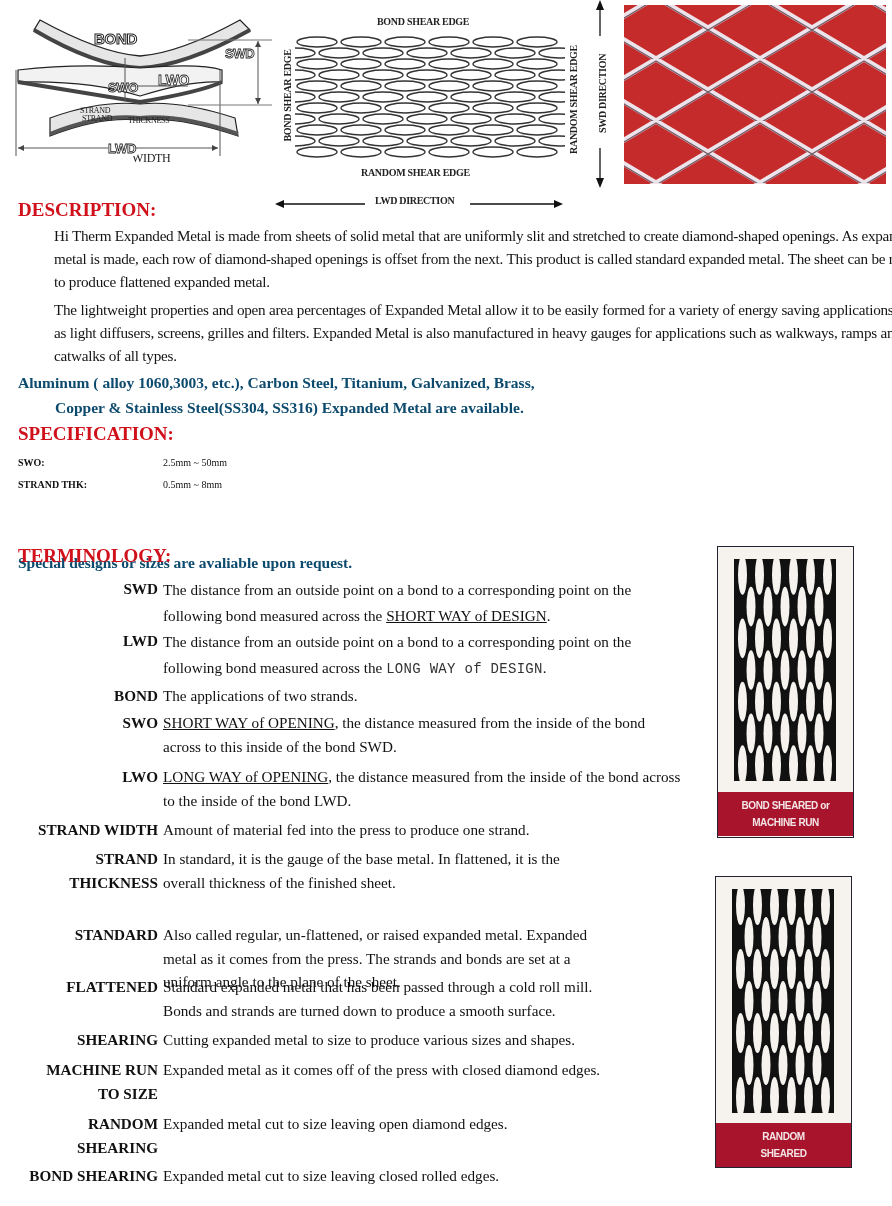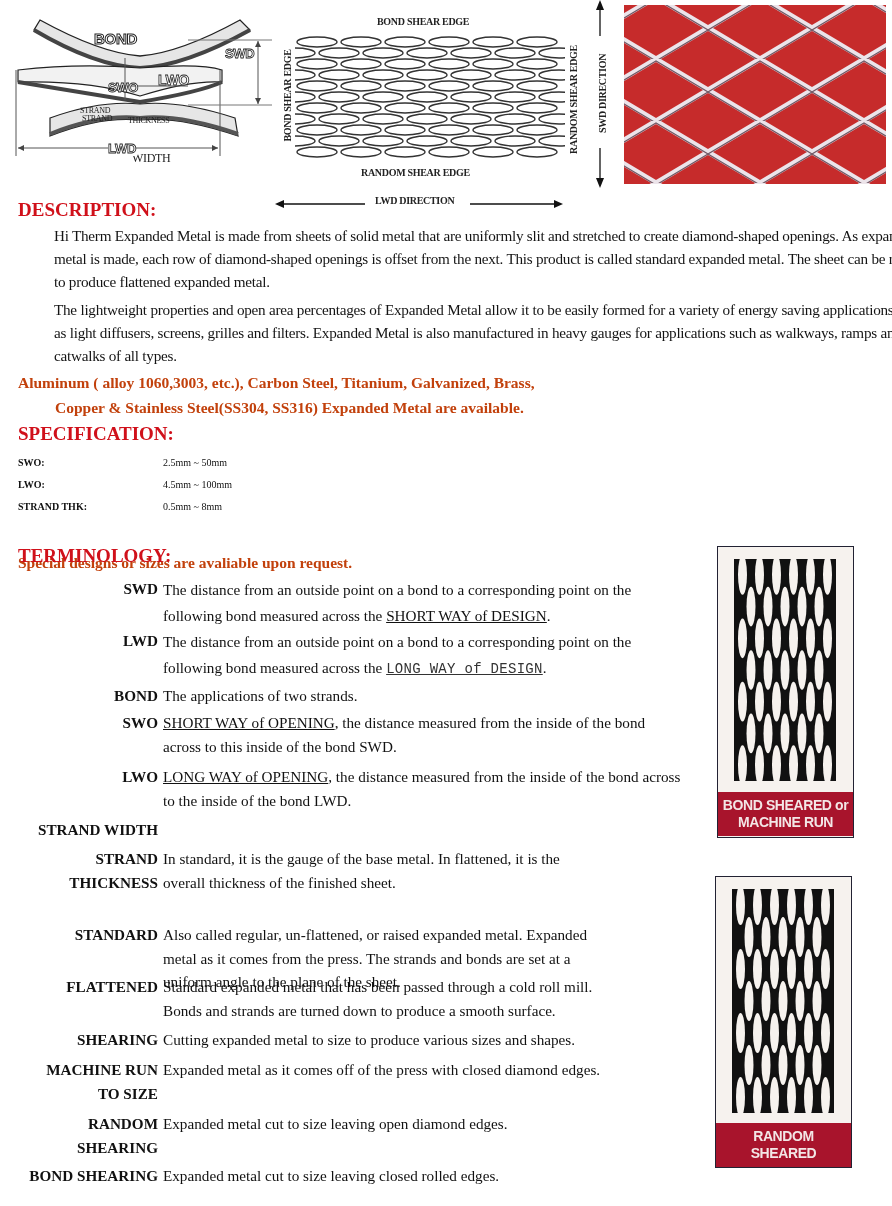--- a/index.html
+++ b/index.html
@@ -1,31 +1,31 @@
 <!DOCTYPE html>
 <html><head>
 <meta charset="utf-8">
 <style>
   html, body { margin:0; padding:0; background:#ffffff; }
   body { width:892px; height:1206px; position:relative; overflow:hidden;
          font-family:"Liberation Serif", serif; color:#111; }
   .abs { position:absolute; }
   .heading { color:#d0101a; font-weight:bold; font-size:19px; letter-spacing:0px; }
   .para { font-size:15.2px; line-height:23px; color:#141414;margin-left:36px; }
-  .bold-line { font-weight:bold; font-size:15.5px; color:#c2410c; }
+  .bold-line { font-weight:bold; font-size:15.5px; color:#0c4a6e; }
   .spec-row { font-size:10px; height:22px; line-height:22px; }
   .spec-row .k { display:inline-block; width:145px; font-weight:bold; }
   .term { position:absolute; left:0; width:720px; font-size:15.2px; line-height:23.5px; }
   .term .t { position:absolute; left:0; width:158px; text-align:right; font-weight:bold; }
   .term .d { position:absolute; left:163px; width:540px; }
   .u { text-decoration:underline;text-align:center; }
-  .mono-u { text-decoration:underline; font-family:"Liberation Mono", monospace; font-size:14px; letter-spacing:0.3px; color:#333; }
+  .mono-u { font-family:"Liberation Mono", monospace; font-size:14px; letter-spacing:0.3px; color:#333; }
   .caption-box { position:absolute; background:#a8142c; color:#f3e6e6;
                  font-family:"Liberation Sans", sans-serif; font-weight:bold;
-                 font-size:14px; line-height:17px; text-align:center; letter-spacing:-0.4px; }
+                 font-size:10px; line-height:17px; text-align:center; letter-spacing:-0.4px; }
   .small-lab { font-family:"Liberation Serif", serif; font-weight:bold; font-size:10px; color:#222; letter-spacing:-0.3px; }
 </style>
 </head>
 <body>
 
 <div class="abs" style="left:10px;top:8px;width:262px;height:150px;">
   <svg width="262" height="150">
 
     <path d="M30,12 Q90,45 130,48 Q170,45 230,12 L240,22 Q175,58 130,60 Q85,58 24,22 Z" fill="#e6e6e6" stroke="#222" stroke-width="1.3"></path>
     <path d="M24,22 Q85,58 130,60 Q175,58 240,22" fill="none" stroke="#444" stroke-width="4"></path>
@@ -175,21 +175,20 @@
 
 <div class="abs heading" style="left:18px;top:199px;">DESCRIPTION:</div>
 <div class="abs para" style="left:18px;top:224px;width:874px;letter-spacing:-0.25px;">Hi Therm Expanded Metal is made from sheets of solid metal that are uniformly slit and stretched to create diamond-shaped openings. As expanded metal is made, each row of diamond-shaped openings is offset from the next. This product is called standard expanded metal. The sheet can be rolled to produce flattened expanded metal.</div>
 <div class="abs para" style="left:18px;top:298px;width:874px;letter-spacing:-0.25px;">The lightweight properties and open area percentages of Expanded Metal allow it to be easily formed for a variety of energy saving applications, such as light diffusers, screens, grilles and filters. Expanded Metal is also manufactured in heavy gauges for applications such as walkways, ramps and catwalks of all types.</div>
 <div class="abs bold-line" style="left:18px;top:374px;">Aluminum ( alloy 1060,3003, etc.), Carbon Steel, Titanium, Galvanized, Brass,</div>
 <div class="abs bold-line" style="left:18px;top:399px;margin-left:37px;">Copper &amp; Stainless Steel(SS304, SS316) Expanded Metal are available.</div>
 
 <div class="abs heading" style="left:18px;top:423px;">SPECIFICATION:</div>
 <div class="abs" style="left:18px;top:452px;width:400px;">
   <div class="spec-row"><span class="k">SWO:</span><span>2.5mm ~ 50mm</span></div>
-  <div class="spec-row"><span class="k">LWO:</span><span>4.5mm ~ 100mm</span></div>
   <div class="spec-row"><span class="k">STRAND THK:</span><span>0.5mm ~ 8mm</span></div>
 </div>
 <div class="abs bold-line" style="left:18px;top:522px;margin-top:32px;">Special designs or sizes are avaliable upon request.</div>
 
 <div class="abs heading" style="left:18px;top:545px;">TERMINOLOGY:</div>
 
 <div class="term" style="top:577px;height:50px;">
   <span class="t">SWD</span>
   <span class="d" style="width:480px;line-height:26px;"><span>The distance from an outside point on a bond to a corresponding point on the following bond measured across the </span><span class="u">SHORT WAY of DESIGN</span><span>.</span></span>
 </div>
@@ -204,20 +203,21 @@
 <div class="term" style="top:711px;height:50px;">
   <span class="t">SWO</span>
   <span class="d" style="width:520px;"><span class="u">SHORT WAY of OPENING</span><span>, the distance measured from the inside of the bond across to this inside of the bond SWD.</span></span>
 </div>
 <div class="term" style="top:765px;height:50px;">
   <span class="t">LWO</span>
   <span class="d" style="width:520px;"><span class="u">LONG WAY of OPENING</span><span>, the distance measured from the inside of the bond across to the inside of the bond LWD.</span></span>
 </div>
 <div class="term" style="top:818px;height:24px;">
   <span class="t">STRAND WIDTH</span>
+  <span class="d">Amount of material fed into the press to produce one strand.</span>
 </div>
 <div class="term" style="top:847px;height:48px;">
   <span class="t"><span>STRAND</span><br><span>THICKNESS</span></span>
   <span class="d" style="width:440px;">In standard, it is the gauge of the base metal. In flattened, it is the overall thickness of the finished sheet.</span>
 </div>
 <div class="term" style="top:899px;height:72px;margin-top:24px;">
   <span class="t">STANDARD</span>
   <span class="d" style="width:460px;">Also called regular, un-flattened, or raised expanded metal. Expanded metal as it comes from the press. The strands and bonds are set at a uniform angle to the plane of the sheet.</span>
 </div>
 <div class="term" style="top:975px;height:48px;">

